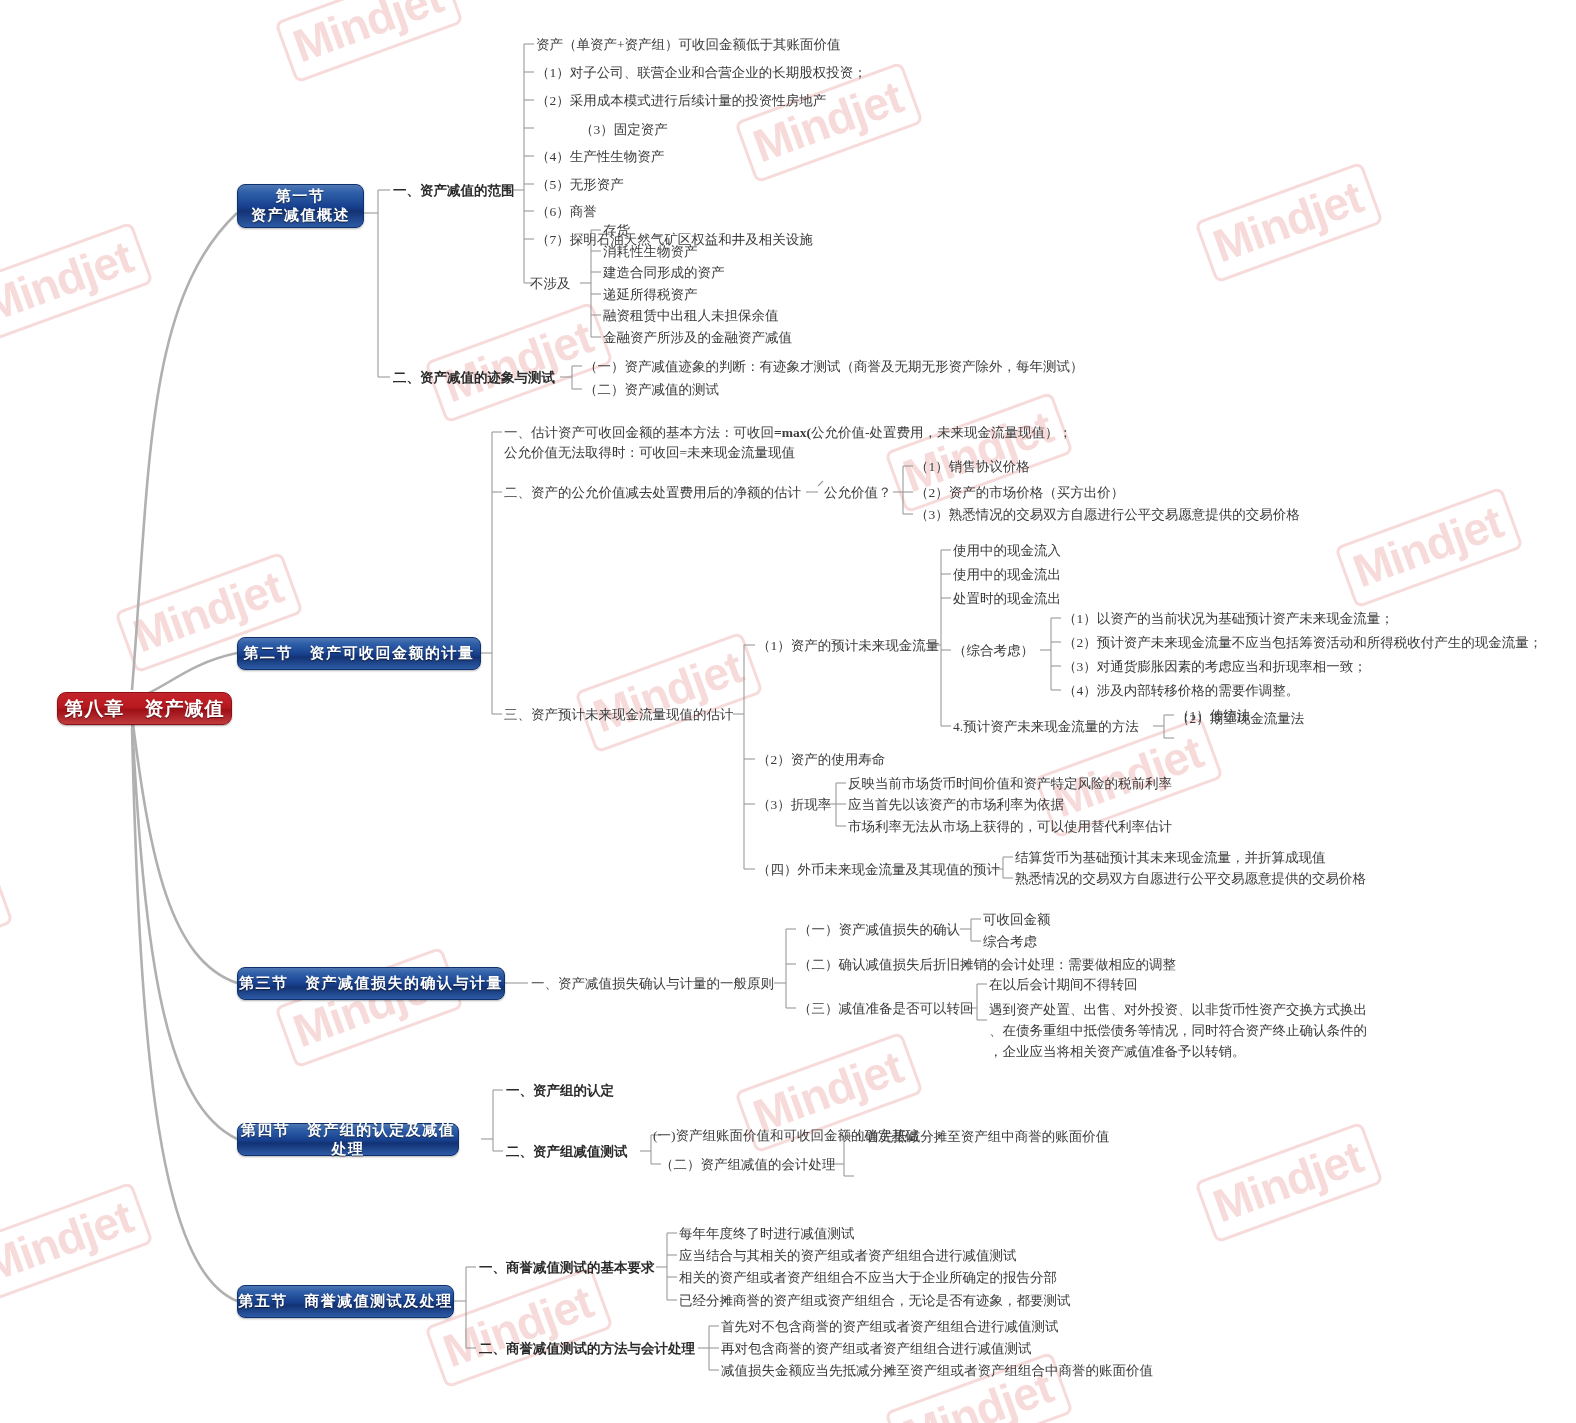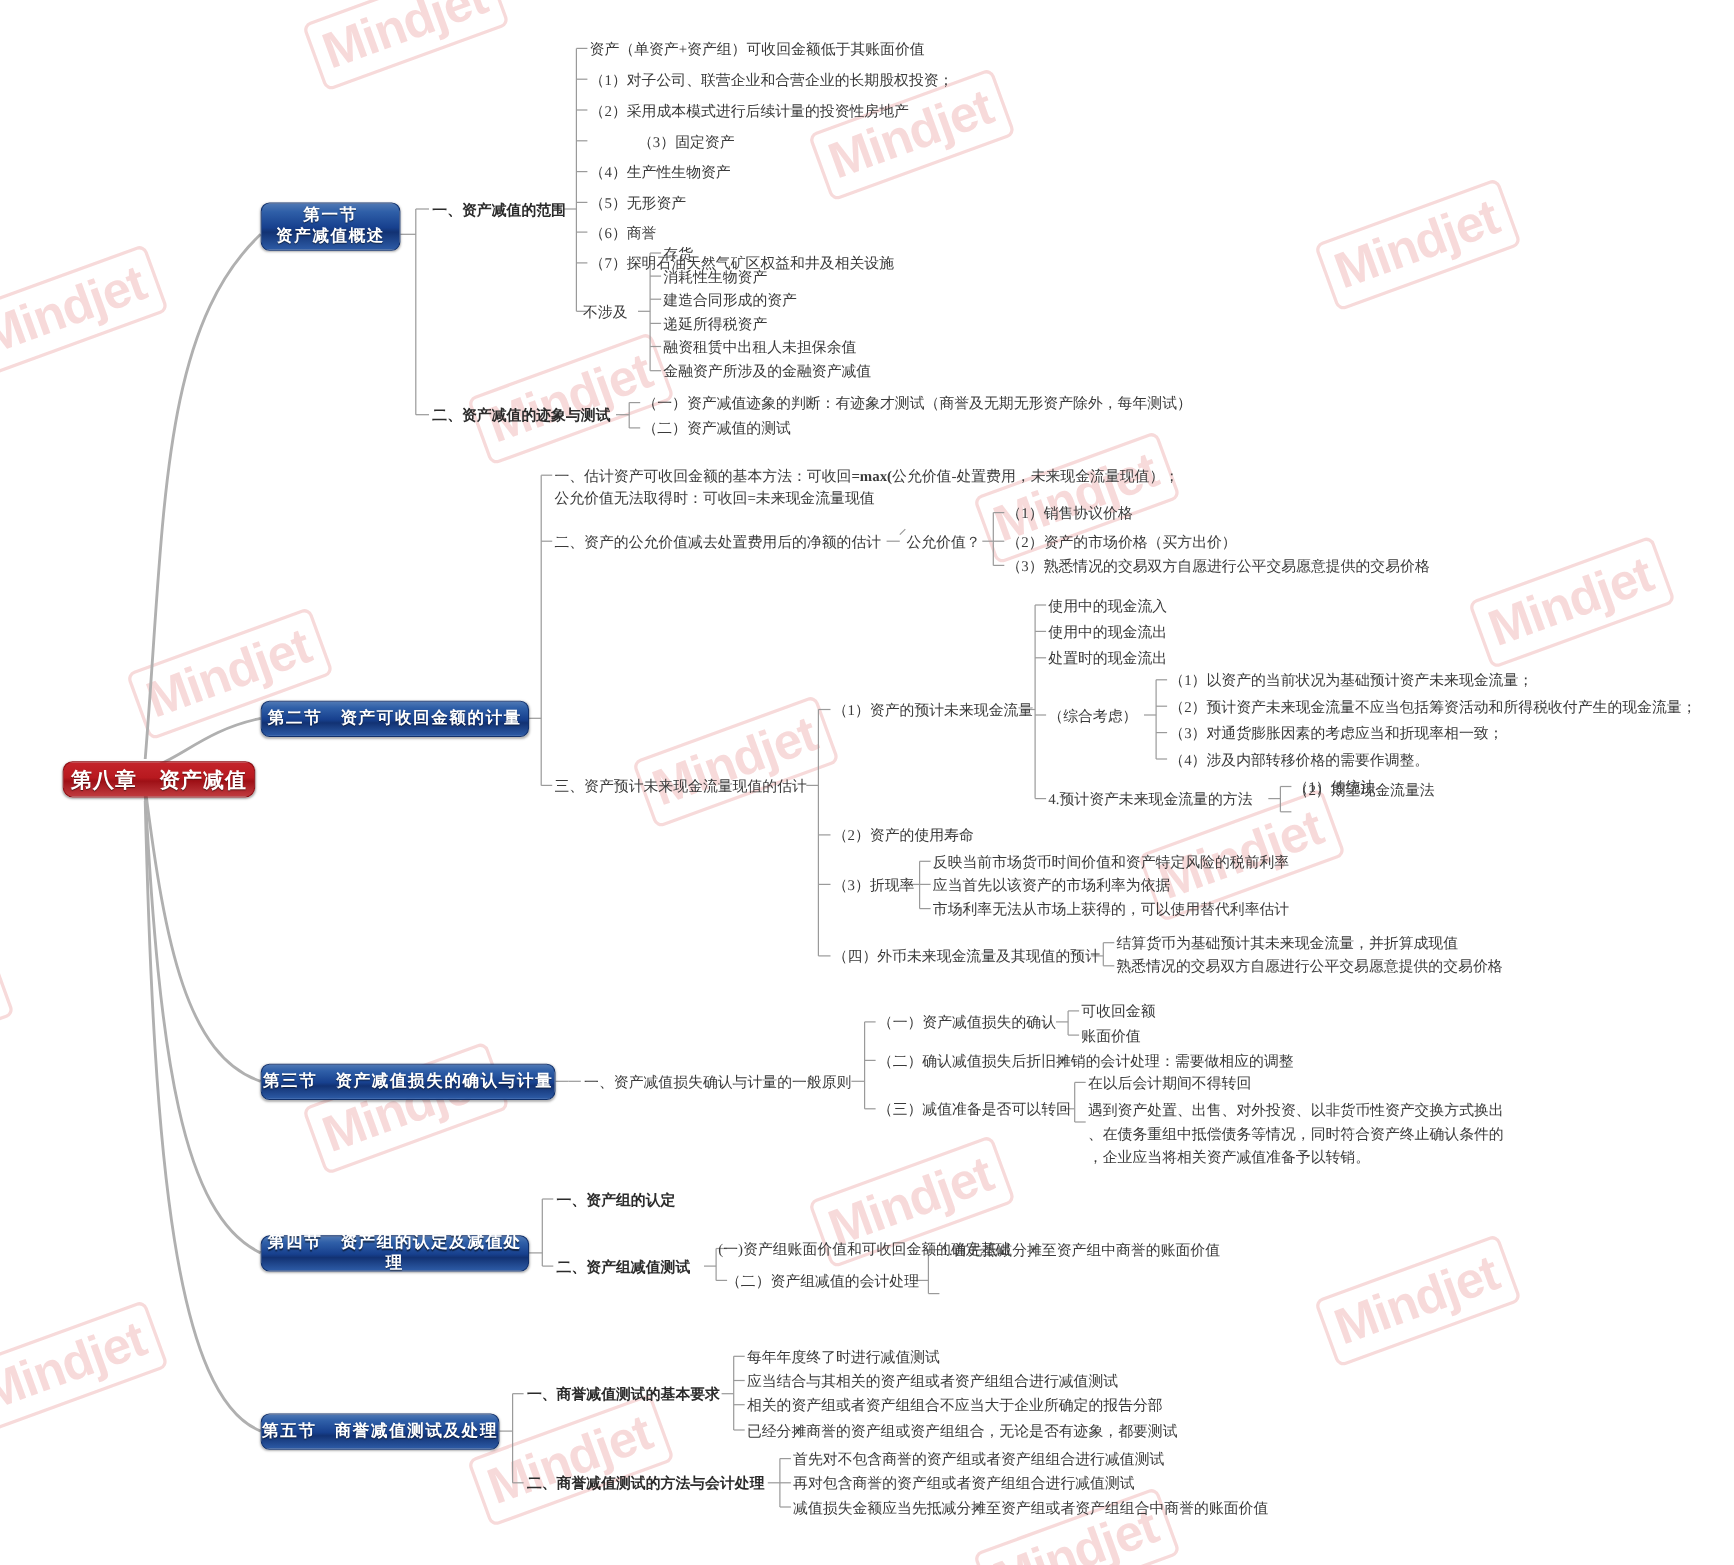--- a/index.html
+++ b/index.html
@@ -269,21 +269,21 @@
   </div>
 
   <div class="node section" style="left:237px;top:637px;width:244px;height:33px;">
     <span>第二节　资产可收回金额的计量</span>
   </div>
 
   <div class="node section" style="left:237px;top:967px;width:268px;height:33px;">
     <span>第三节　资产减值损失的确认与计量</span>
   </div>
 
-  <div class="node section" style="left:237px;top:1123px;width:244px;height:33px;">
+  <div class="node section" style="left:237px;top:1123px;width:222px;height:33px;">
     <span>第四节　资产组的认定及减值处理</span>
   </div>
 
   <div class="node section" style="left:237px;top:1285px;width:217px;height:33px;">
     <span>第五节　商誉减值测试及处理</span>
   </div>
 
   <div class="topic b" style="left:393px;top:181px;">一、资产减值的范围</div>
 
   <div class="topic" style="left:536px;top:35px;">资产（单资产+资产组）可收回金额低于其账面价值</div>
@@ -340,21 +340,21 @@
   <div class="topic" style="left:848px;top:817px;">市场利率无法从市场上获得的，可以使用替代利率估计</div>
 
   <div class="topic" style="left:757px;top:860px;">（四）外币未来现金流量及其现值的预计</div>
   <div class="topic" style="left:1015px;top:848px;">结算货币为基础预计其未来现金流量，并折算成现值</div>
   <div class="topic" style="left:1015px;top:869px;">熟悉情况的交易双方自愿进行公平交易愿意提供的交易价格</div>
 
   <div class="topic" style="left:531px;top:974px;">一、资产减值损失确认与计量的一般原则</div>
 
   <div class="topic" style="left:798px;top:920px;">（一）资产减值损失的确认</div>
   <div class="topic" style="left:983px;top:910px;">可收回金额</div>
-  <div class="topic" style="left:983px;top:932px;">账面价值</div>
+  <div class="topic" style="left:983px;top:932px;">综合考虑</div>
 
   <div class="topic" style="left:798px;top:955px;">（二）确认减值损失后折旧摊销的会计处理：需要做相应的调整</div>
 
   <div class="topic" style="left:798px;top:999px;">（三）减值准备是否可以转回</div>
   <div class="topic" style="left:989px;top:975px;">在以后会计期间不得转回</div>
   <div class="topic" style="left:989px;top:1000px;line-height:1.55;white-space:pre-line;">遇到资产处置、出售、对外投资、以非货币性资产交换方式换出
 、在债务重组中抵偿债务等情况，同时符合资产终止确认条件的
 ，企业应当将相关资产减值准备予以转销。</div>
 
   <div class="topic b" style="left:506px;top:1081px;">一、资产组的认定</div>

